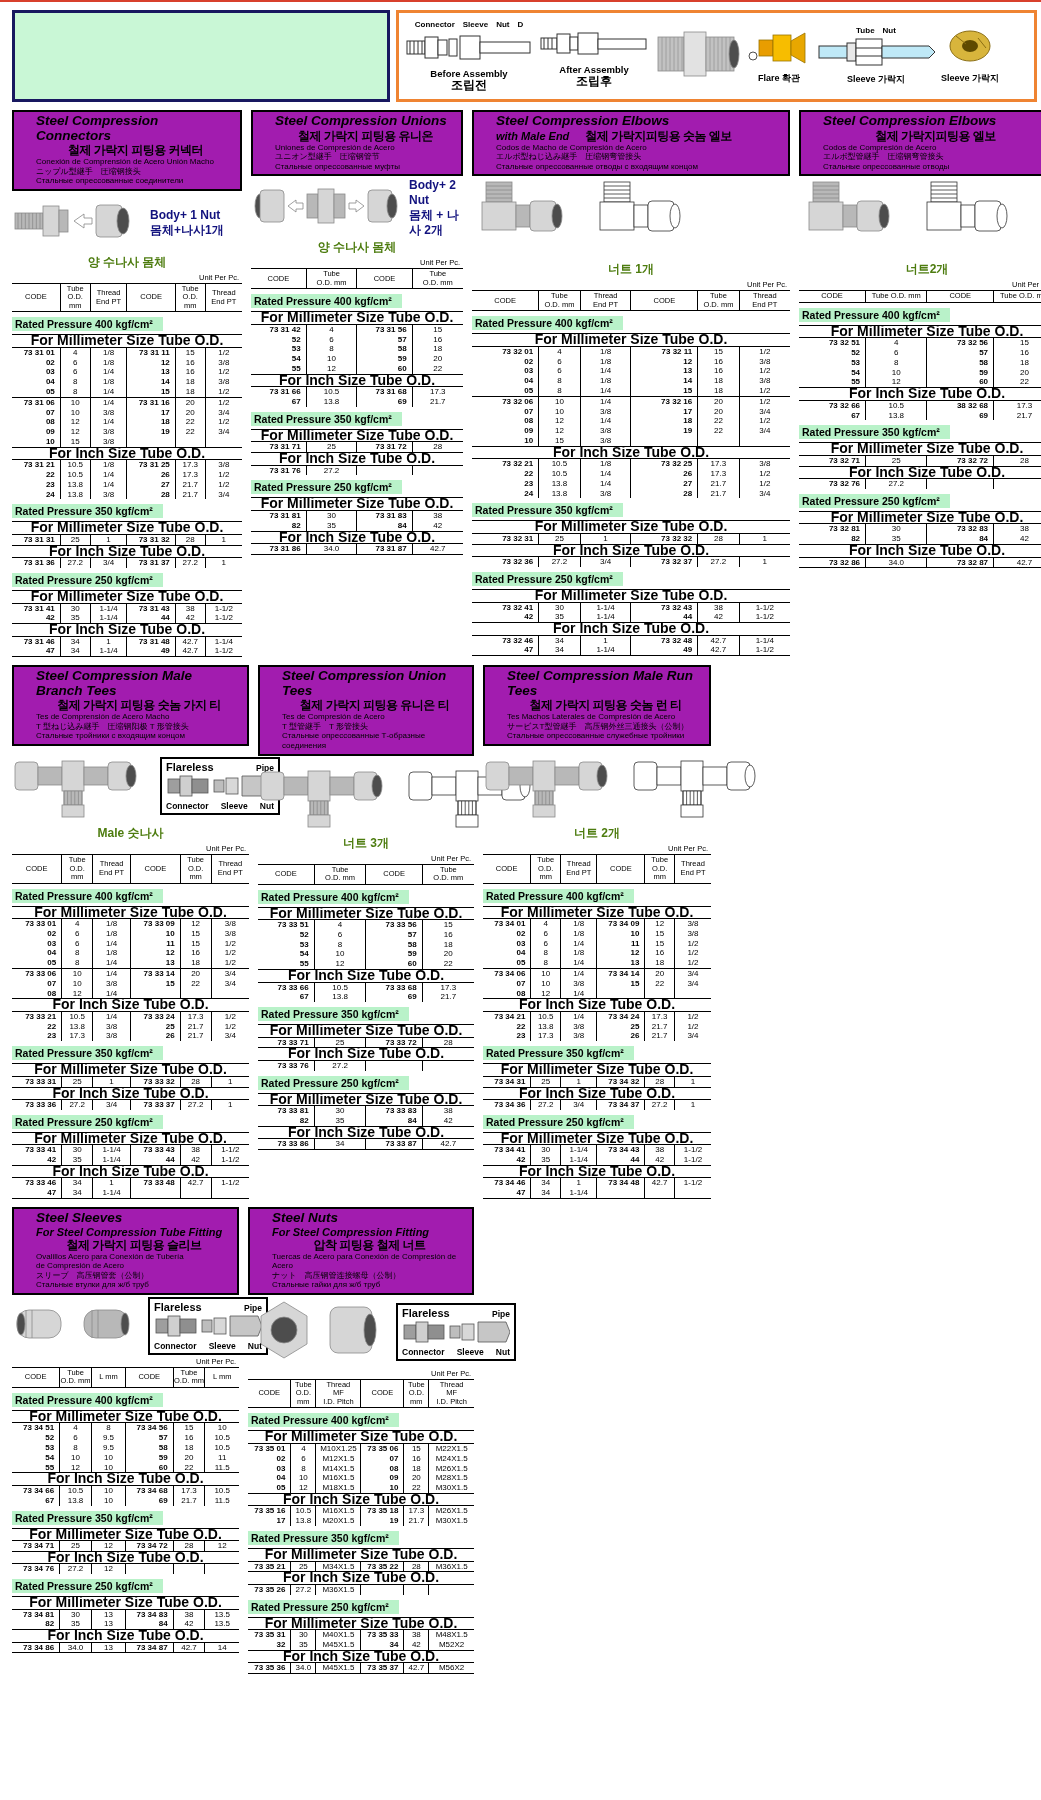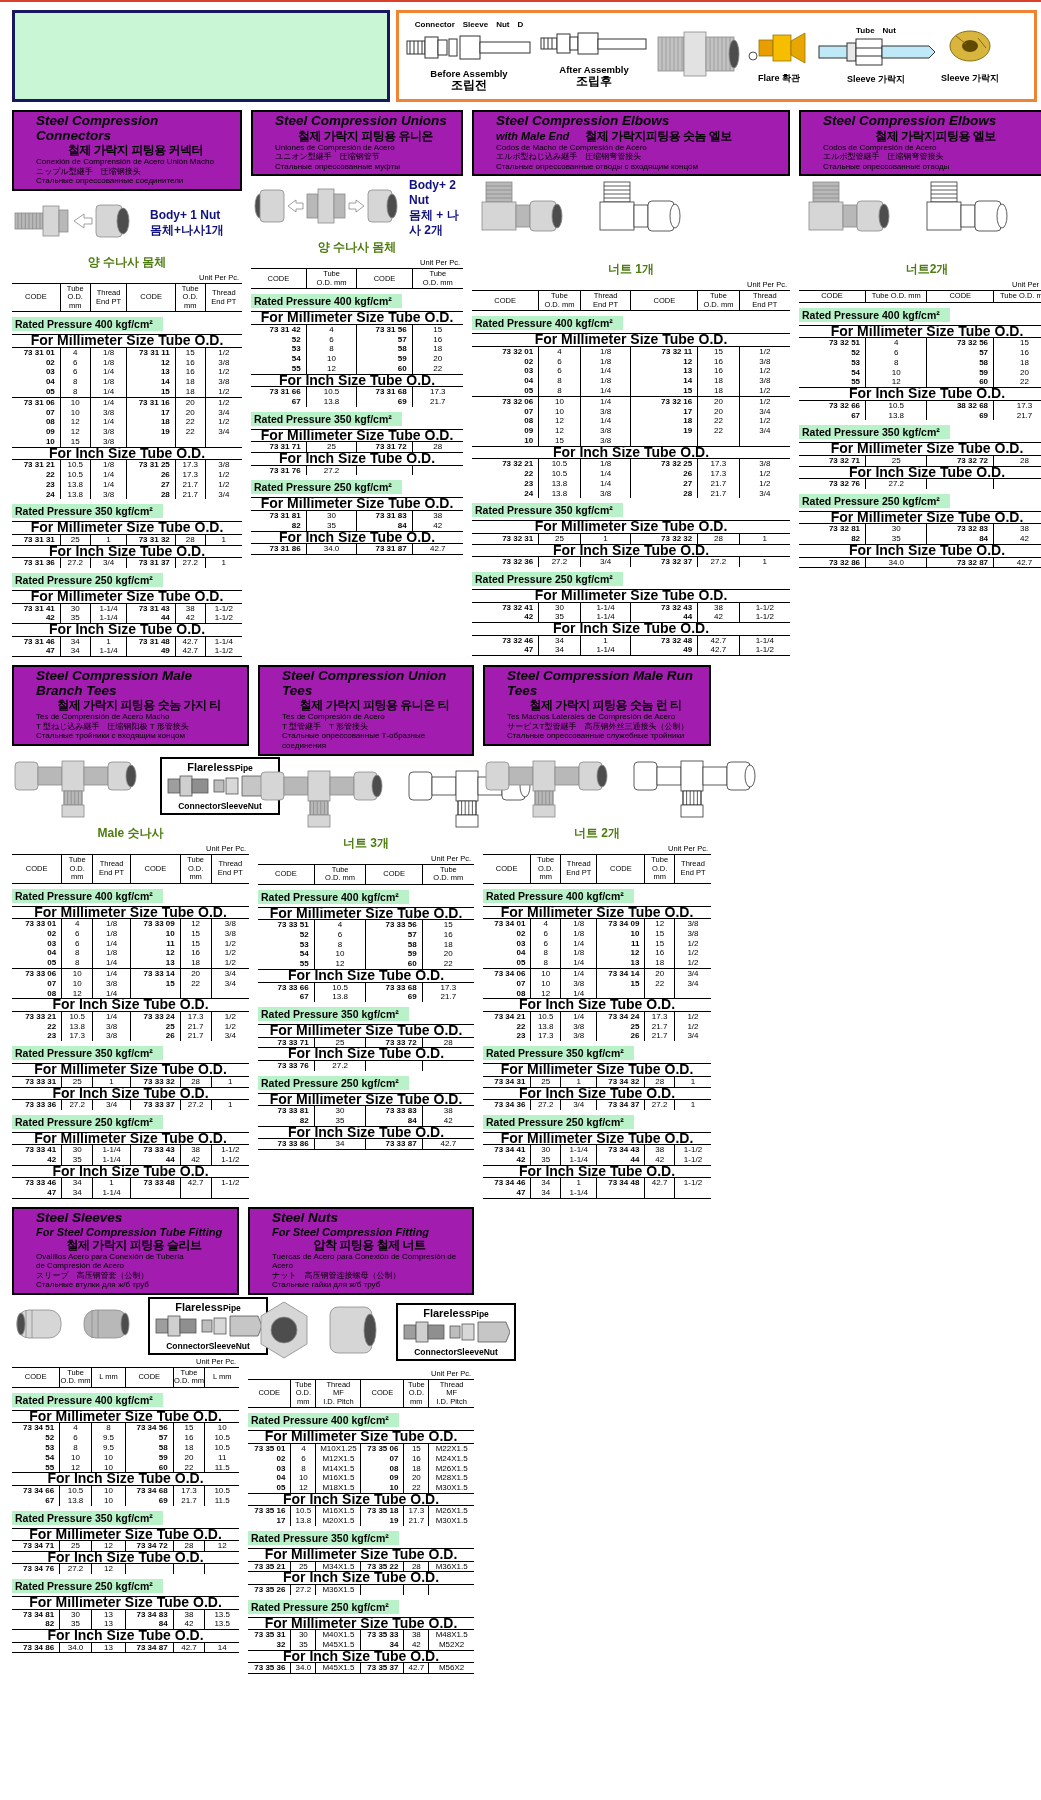--- a/index.html
+++ b/index.html
@@ -29,21 +29,21 @@
   .sec-line2{display:flex;gap:16px;align-items:baseline}
   .sec-ko,.sec-ko-inline{font-weight:bold;font-size:12px;line-height:14px;text-align:center;letter-spacing:-0.5px}
   .sec-desc{font-size:8px;line-height:9.6px}
   .vis{margin:1px 0 0 0}
   .vis-row{display:flex;align-items:center;gap:8px;justify-content:flex-start}
   .body-label div{color:#12127e;font-weight:bold;font-size:12px;line-height:15px}
   .cap{color:#4d7c0f;font-weight:bold;font-size:12px;text-align:center;margin:1px 0}
   .unit{font-size:7.5px;text-align:right;margin:2px 3px 1px 0}
   .photo{display:inline-block}
   .fbox{border:2px solid #000;background:#fff;padding:2px 4px;font-size:9px;width:118px}
-  .fbox .row{display:flex;justify-content:center;align-items:baseline}
+  .fbox .row{display:flex;justify-content:space-between;align-items:baseline}
   .fbox .t{font-weight:bold;font-size:11px}
   .fbox .s{font-weight:bold;font-size:8.5px}
   
   table.cat{width:100%;border-collapse:collapse;table-layout:fixed;border-top:1.5px solid #000;border-bottom:1.5px solid #000}
   table.cat th{font-weight:normal;font-size:7.5px;line-height:8.5px;border-left:1px solid #000;border-bottom:1px solid #000;padding:1px 0;text-align:center}
   table.cat th:first-child{border-left:none}
   tr.r td{border-left:1px solid #000;text-align:center;font-size:8px;line-height:9.8px;padding:0 1px}
   tr.r td:first-child{border-left:none}
   tr.r td.code{text-align:right;padding-right:5px;font-weight:bold}
   tr.bstart td{border-top:1px solid #000}

